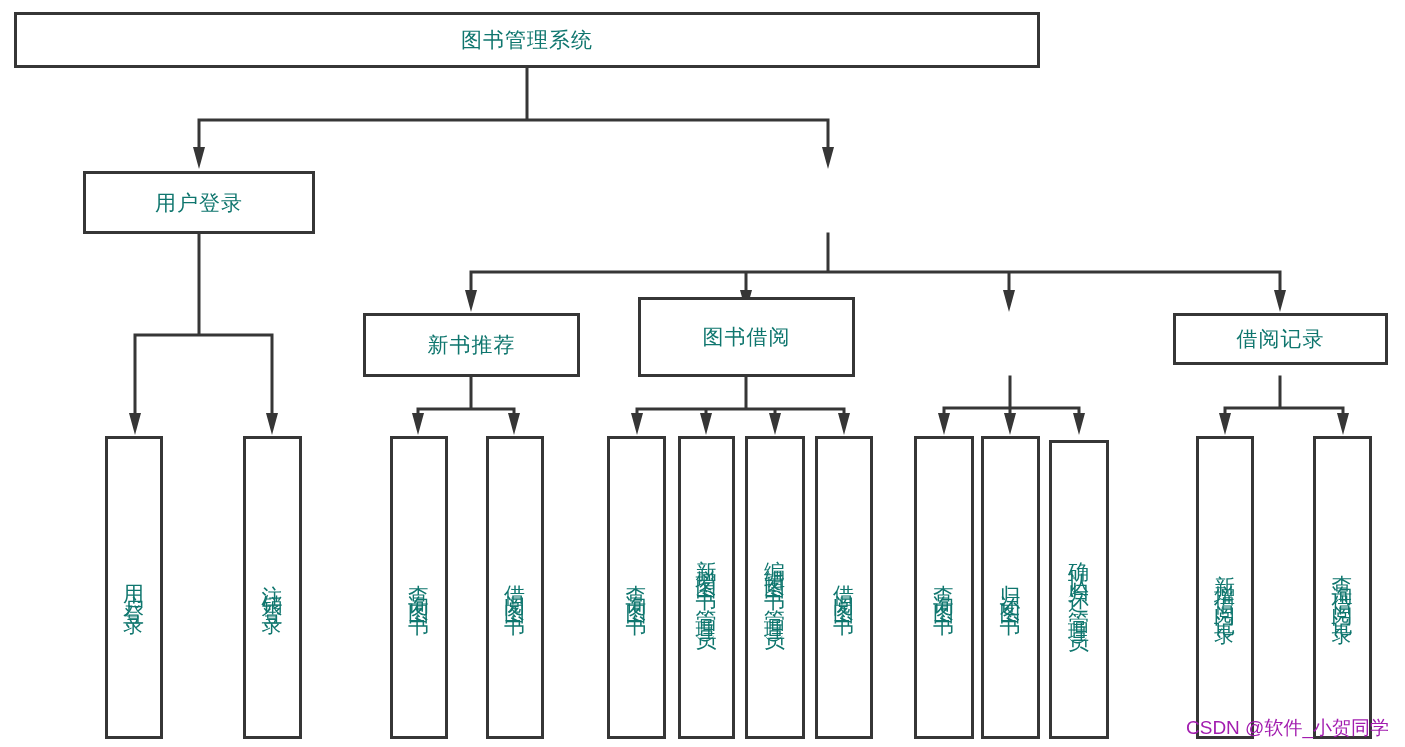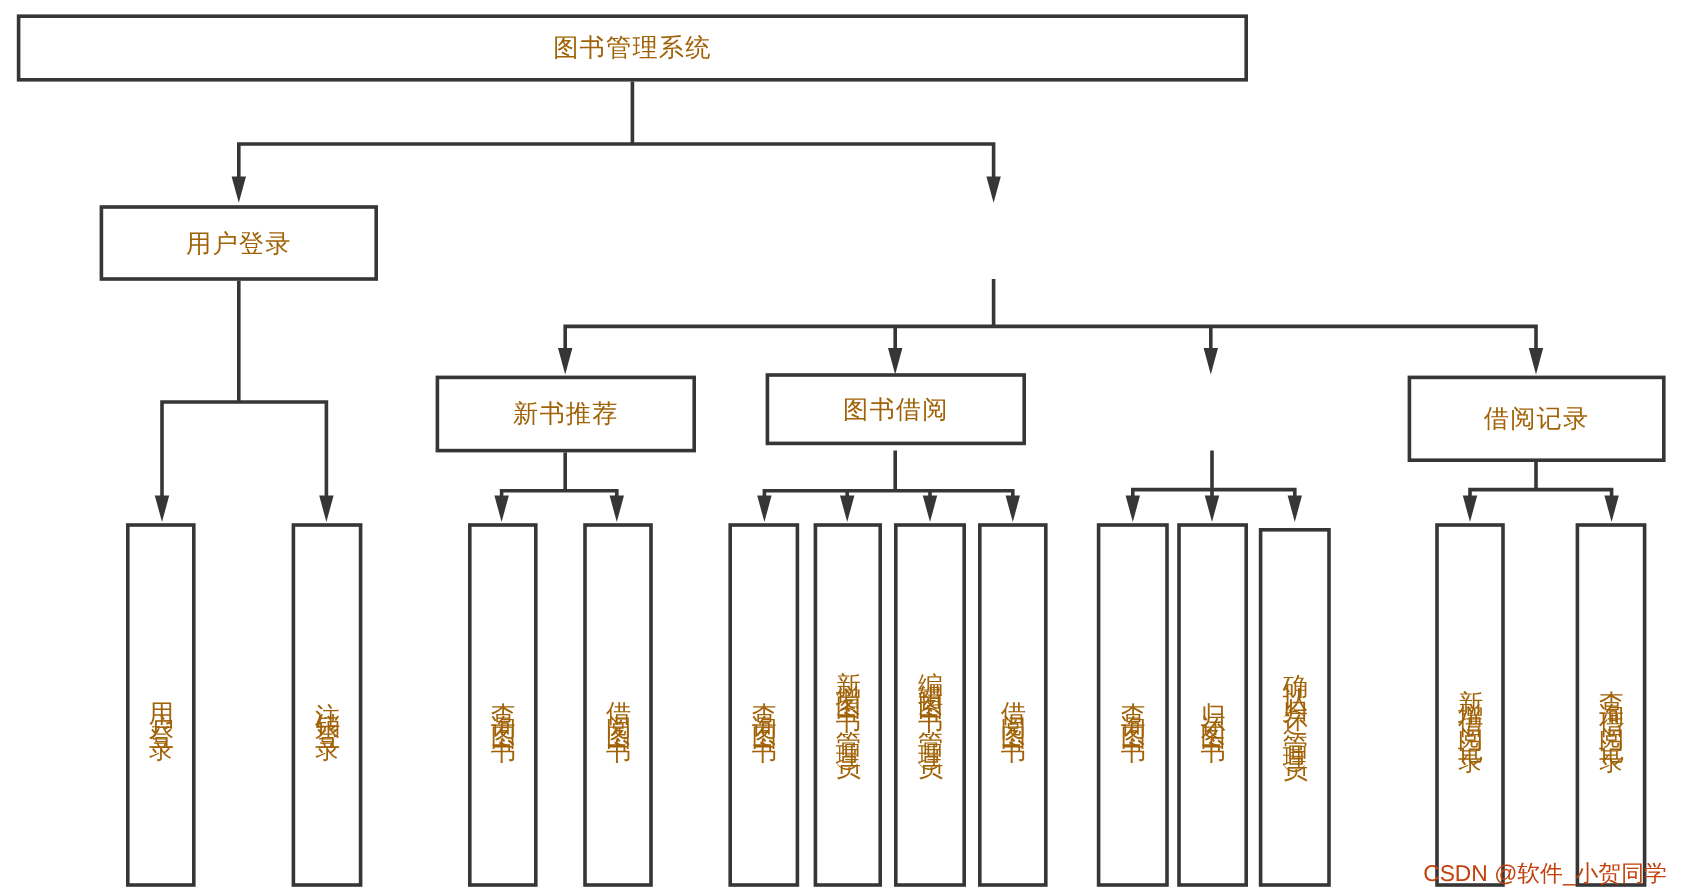--- a/index.html
+++ b/index.html
@@ -10,41 +10,41 @@
     font-family:"Liberation Sans","DejaVu Sans",sans-serif;
     overflow:hidden;
   }
   svg.wires{position:absolute;left:0;top:0;z-index:1;}
   .box{
     position:absolute;
     box-sizing:border-box;
     border:3px solid #363636;
     background:#ffffff;
     display:flex;align-items:center;justify-content:center;
-    color:#a16207;
+    color:#0f766e;
     z-index:2;
   }
   .hbox span{
     font-size:21px;
     letter-spacing:1px;
     white-space:nowrap;
   }
   .vbox span{
     writing-mode:vertical-rl;
     text-orientation:mixed;
     font-size:21px;
     letter-spacing:10px;
     line-height:1;
   }
   .watermark{
     position:absolute;
     left:1186px;top:715px;
     width:212px;
     font-size:19px;
-    color:#c2410c;
+    color:#a21caf;
     white-space:nowrap;
     z-index:3;
   }
 </style>
 </head>
 <body>
 
 <div class="canvas">
 
   <svg class="wires" width="1405" height="747" viewBox="0 0 1405 747">
@@ -91,24 +91,24 @@
     <span>图书管理系统</span>
   </div>
 
   <div class="box hbox" style="left:83px;top:171px;width:232px;height:63px">
     <span>用户登录</span>
   </div>
 
   <div class="box hbox" style="left:363px;top:313px;width:217px;height:64px">
     <span>新书推荐</span>
   </div>
-  <div class="box hbox" style="left:638px;top:311px;width:217px;height:60px">
+  <div class="box hbox" style="left:638px;top:297px;width:217px;height:80px">
     <span>图书借阅</span>
   </div>
-  <div class="box hbox" style="left:1173px;top:313px;width:215px;height:72px">
+  <div class="box hbox" style="left:1173px;top:313px;width:215px;height:52px">
     <span>借阅记录</span>
   </div>
 
   <div class="box vbox" style="left:105px;top:436px;width:58px;height:303px">
     <span>用户登录</span>
   </div>
   <div class="box vbox" style="left:243px;top:436px;width:59px;height:303px">
     <span>注销登录</span>
   </div>
 

